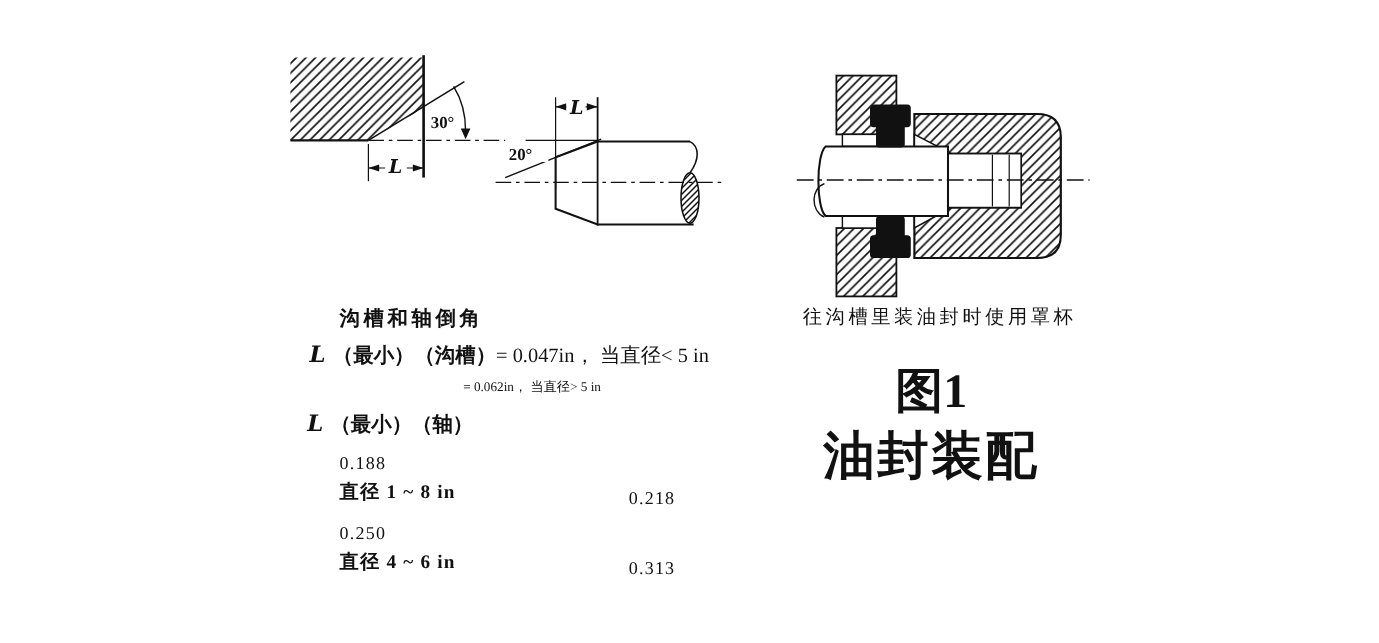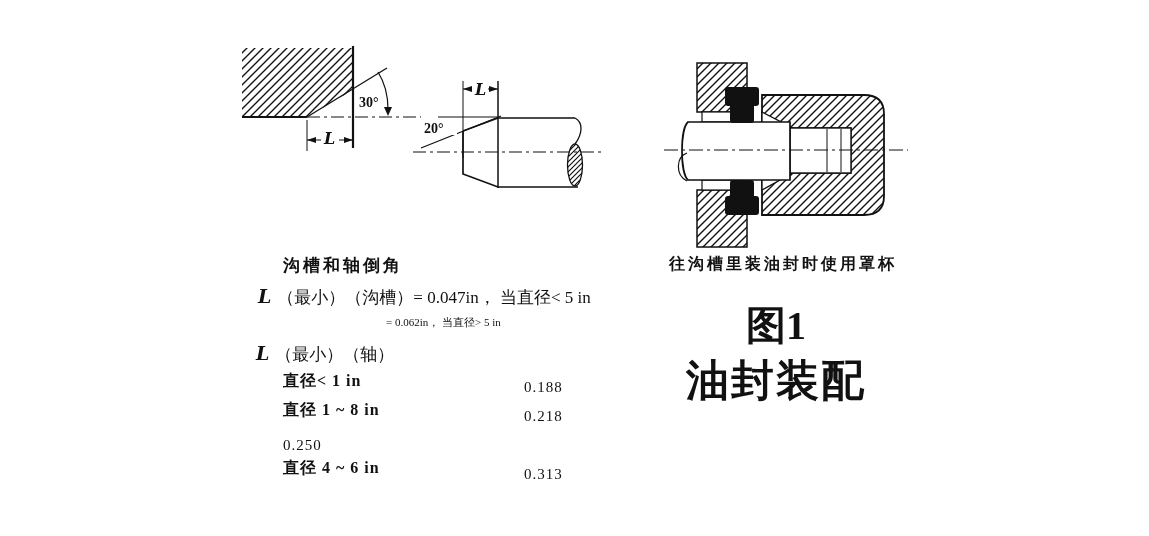--- a/index.html
+++ b/index.html
@@ -9,27 +9,27 @@
   }
   svg{position:absolute;overflow:visible;}
   svg line, svg path, svg polyline{stroke:#111;}
   .abs{position:absolute;}
   
   .note-heading{left:283px;top:254px;font-size:17px;font-weight:bold;letter-spacing:3px;font-family:Liberation Mono, monospace;}
   .formula-line1{left:258px;top:285px;font-size:17px;white-space:nowrap;}
   .formula-line2{left:386px;top:315px;font-size:11px;white-space:nowrap;}
   .shaft-min-line{left:256px;top:342px;font-size:17px;font-weight:bold;white-space:nowrap;}
   .sym{font-style:italic;font-weight:bold;font-size:19px;font-family:"DejaVu Serif","Liberation Serif",serif;padding-right:6px;}
-  .qual{font-weight:normal;}
+  .qual{font-weight:bold;}
   .shaft-table{left:283px;top:367px;width:300px;}
   .shaft-table .trow{display:flex;height:29px;align-items:center;}
   .shaft-table .tlabel{width:241px;font-size:16px;font-weight:bold;letter-spacing:1px;}
   .shaft-table .tvalue{font-size:15px;letter-spacing:1px;margin-top:11px;}
   
-  .assembly-caption{left:669px;top:254px;font-size:16px;font-weight:bold;letter-spacing:3px;white-space:nowrap;}
+  .assembly-caption{left:669px;top:254px;font-size:16px;font-weight:normal;letter-spacing:3px;white-space:nowrap;}
   .figure-title{left:650px;top:306px;width:252px;text-align:center;font-weight:900;line-height:1;}
   .figure-title .t1{font-size:40px;margin-bottom:13px;}
   .figure-title .t2{font-size:43px;letter-spacing:2px;}
   .figure-title .t3{font-size:43px;letter-spacing:2px;}
   svg text{fill:#111;font-family:"Liberation Serif","DejaVu Serif",serif;}
   .angle-label{font-size:14px;font-weight:bold;}
   .dim-label{font-size:16px;font-weight:bold;font-style:italic;font-family:"DejaVu Serif",serif;}
 </style>
 </head>
 <body>
@@ -111,21 +111,20 @@
     <span class="sym">L</span><span class="qual">（最小）（沟槽）</span><span>= 0.047in， 当直径&lt; 5 in</span>
   </div>
   <div class="abs formula-line2">= 0.062in， 当直径&gt; 5 in</div>
 
   <div class="abs shaft-min-line">
     <span class="sym">L</span><span class="qual">（最小）（轴）</span>
   </div>
 
   <div class="abs shaft-table">
     <div class="trow">
-      <span class="tlabel">直径&lt; 1 in</span>
       <span class="tvalue">0.188</span>
     </div>
     <div class="trow">
       <span class="tlabel">直径 1 ~ 8 in</span>
       <span class="tvalue">0.218</span>
     </div>
     <div class="trow">
       <span class="tvalue">0.250</span>
     </div>
     <div class="trow">

